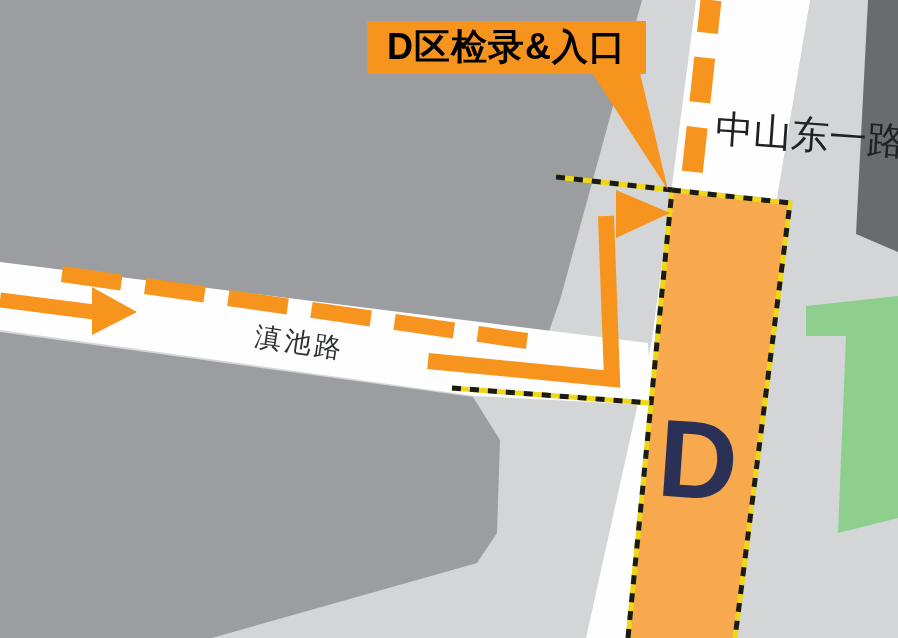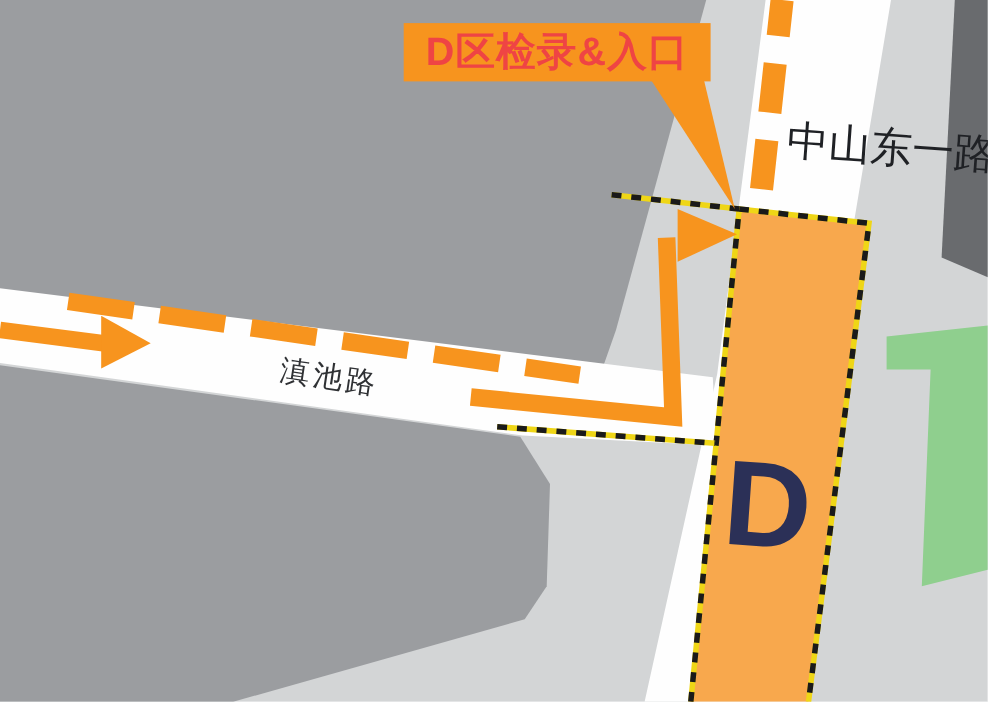--- a/index.html
+++ b/index.html
@@ -69,20 +69,20 @@
     <line x1="452" y1="388" x2="650" y2="403" stroke-width="5" stroke="#EFD616"></line>
     <line x1="452" y1="388" x2="650" y2="403" stroke-width="5" stroke-dasharray="9 9" stroke="#1A1A1A"></line>
 
     <polyline points="428,361 612,379 606,216" fill="none" stroke-width="16" stroke-linejoin="miter" stroke="#F7941E"></polyline>
     <polygon points="616,190 616,238 670,213" fill="#F7941E"></polygon>
 
     <polygon points="592,73 640,73 668,190" fill="#F7941E"></polygon>
     <rect x="367" y="21" width="279" height="53" fill="#F7941E"></rect>
   </svg>
 
-  <div class="overlay callout-label" style="color:#ef4444;">D区检录&amp;入口</div>
+  <div class="overlay callout-label" style="color:#000000;">D区检录&amp;入口</div>
 
   <div class="overlay road-name-vertical" style="color:#1F2125;">中山东一路</div>
 
   <div class="overlay road-name-horizontal" style="color:#2F3134;">滇池路</div>
 
   <div class="overlay zone-letter" style="color:#2B3057;">D</div>
 </div>
 
 </body></html>

